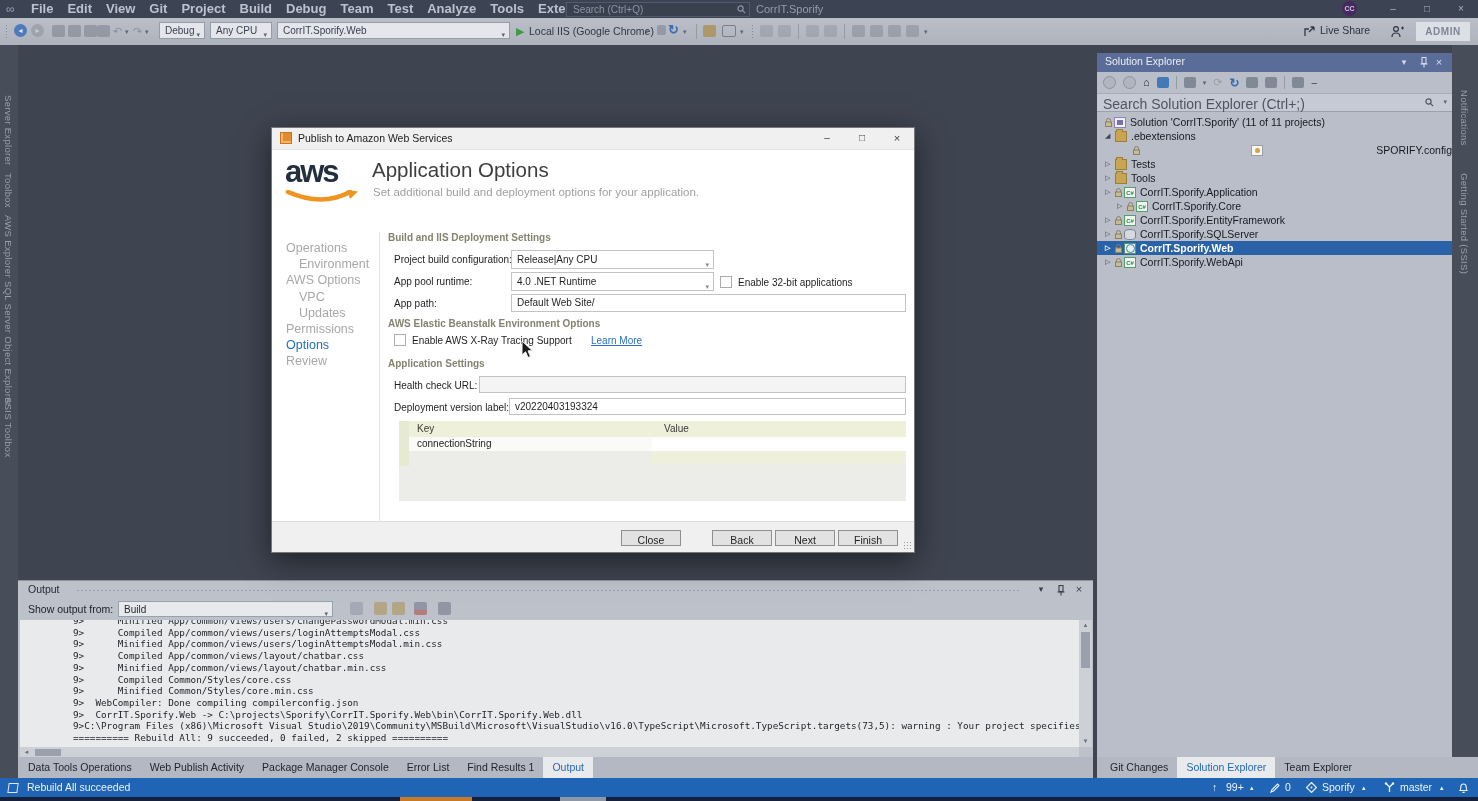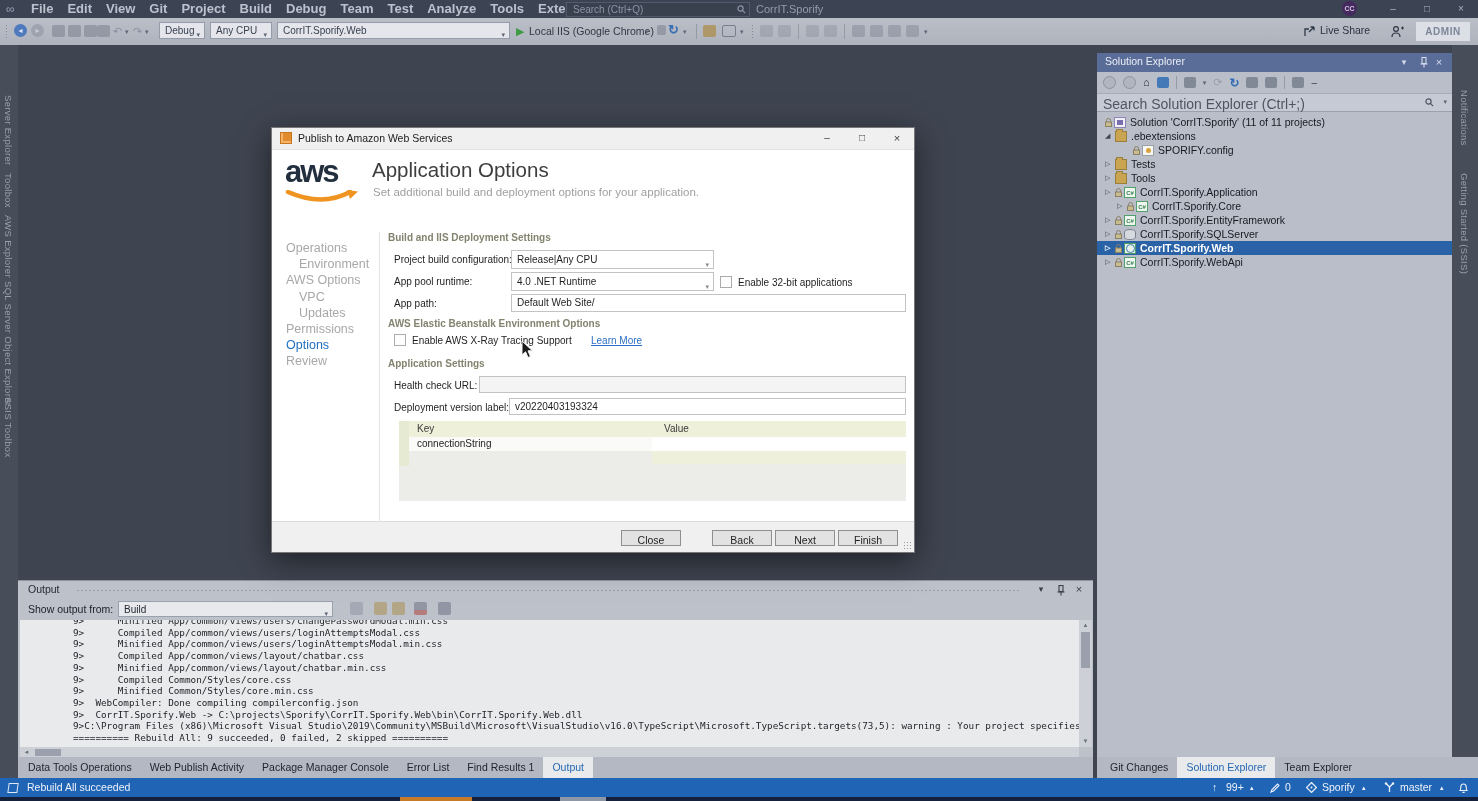--- a/index.html
+++ b/index.html
@@ -354,21 +354,21 @@
             </svg>
           </span>
           <span class="tico ti-solution"></span>
           <span>Solution 'CorrIT.Sporify' (11 of 11 projects)</span>
         </div>
         <div class="trow" style="padding-left: 8px;">
           <div class="texp">◢</div>
           <span class="tico ti-folder"></span>
           <span>.ebextensions</span>
         </div>
-        <div class="trow" style="padding-left: 36px;">
+        <div class="trow" style="padding-left: 36px; justify-content: space-between;">
           <span class="tlock">
             <svg width="7" height="9" viewBox="0 0 7 9">
               <path d="M1.5 4 V2.5 A2 2 0 0 1 5.5 2.5 V4" stroke="#8a8066" fill="none"></path>
               <rect x="0.5" y="4" width="6" height="4.5" fill="#c9bd90" stroke="#8a8066"></rect>
             </svg>
           </span>
           <span class="tico ti-config"></span>
           <span>SPORIFY.config</span>
         </div>
         <div class="trow" style="padding-left: 8px;">

